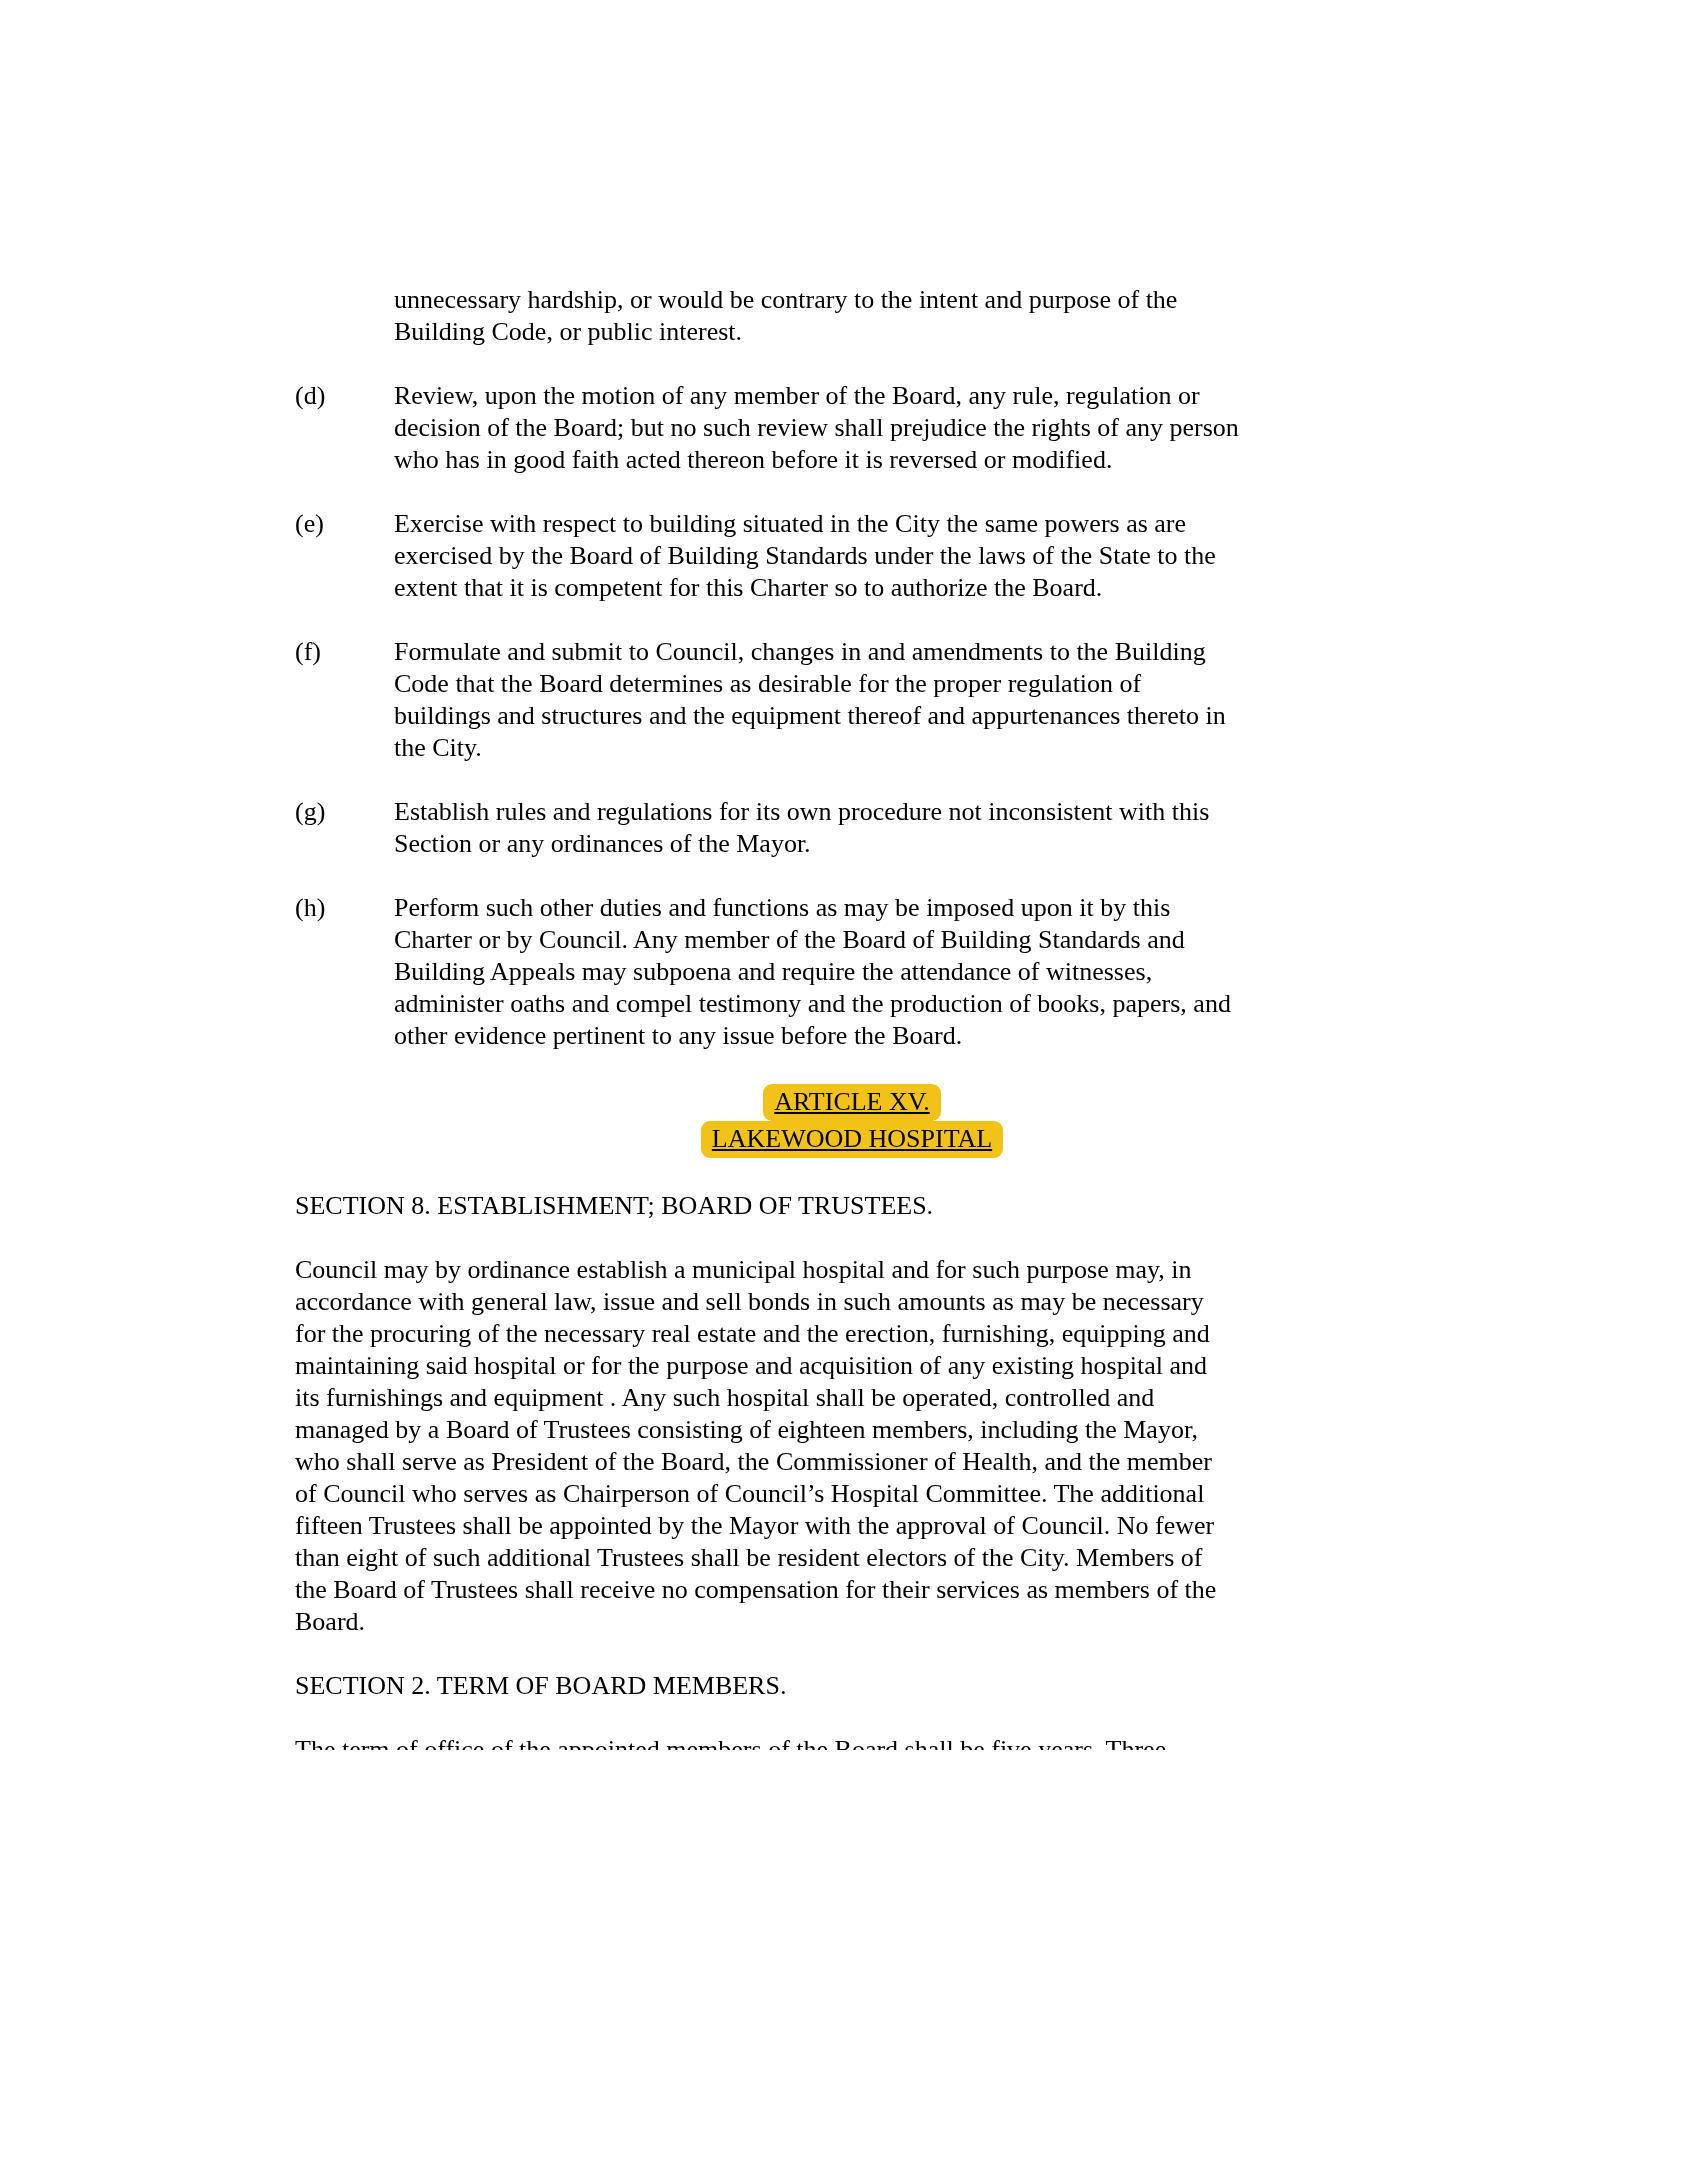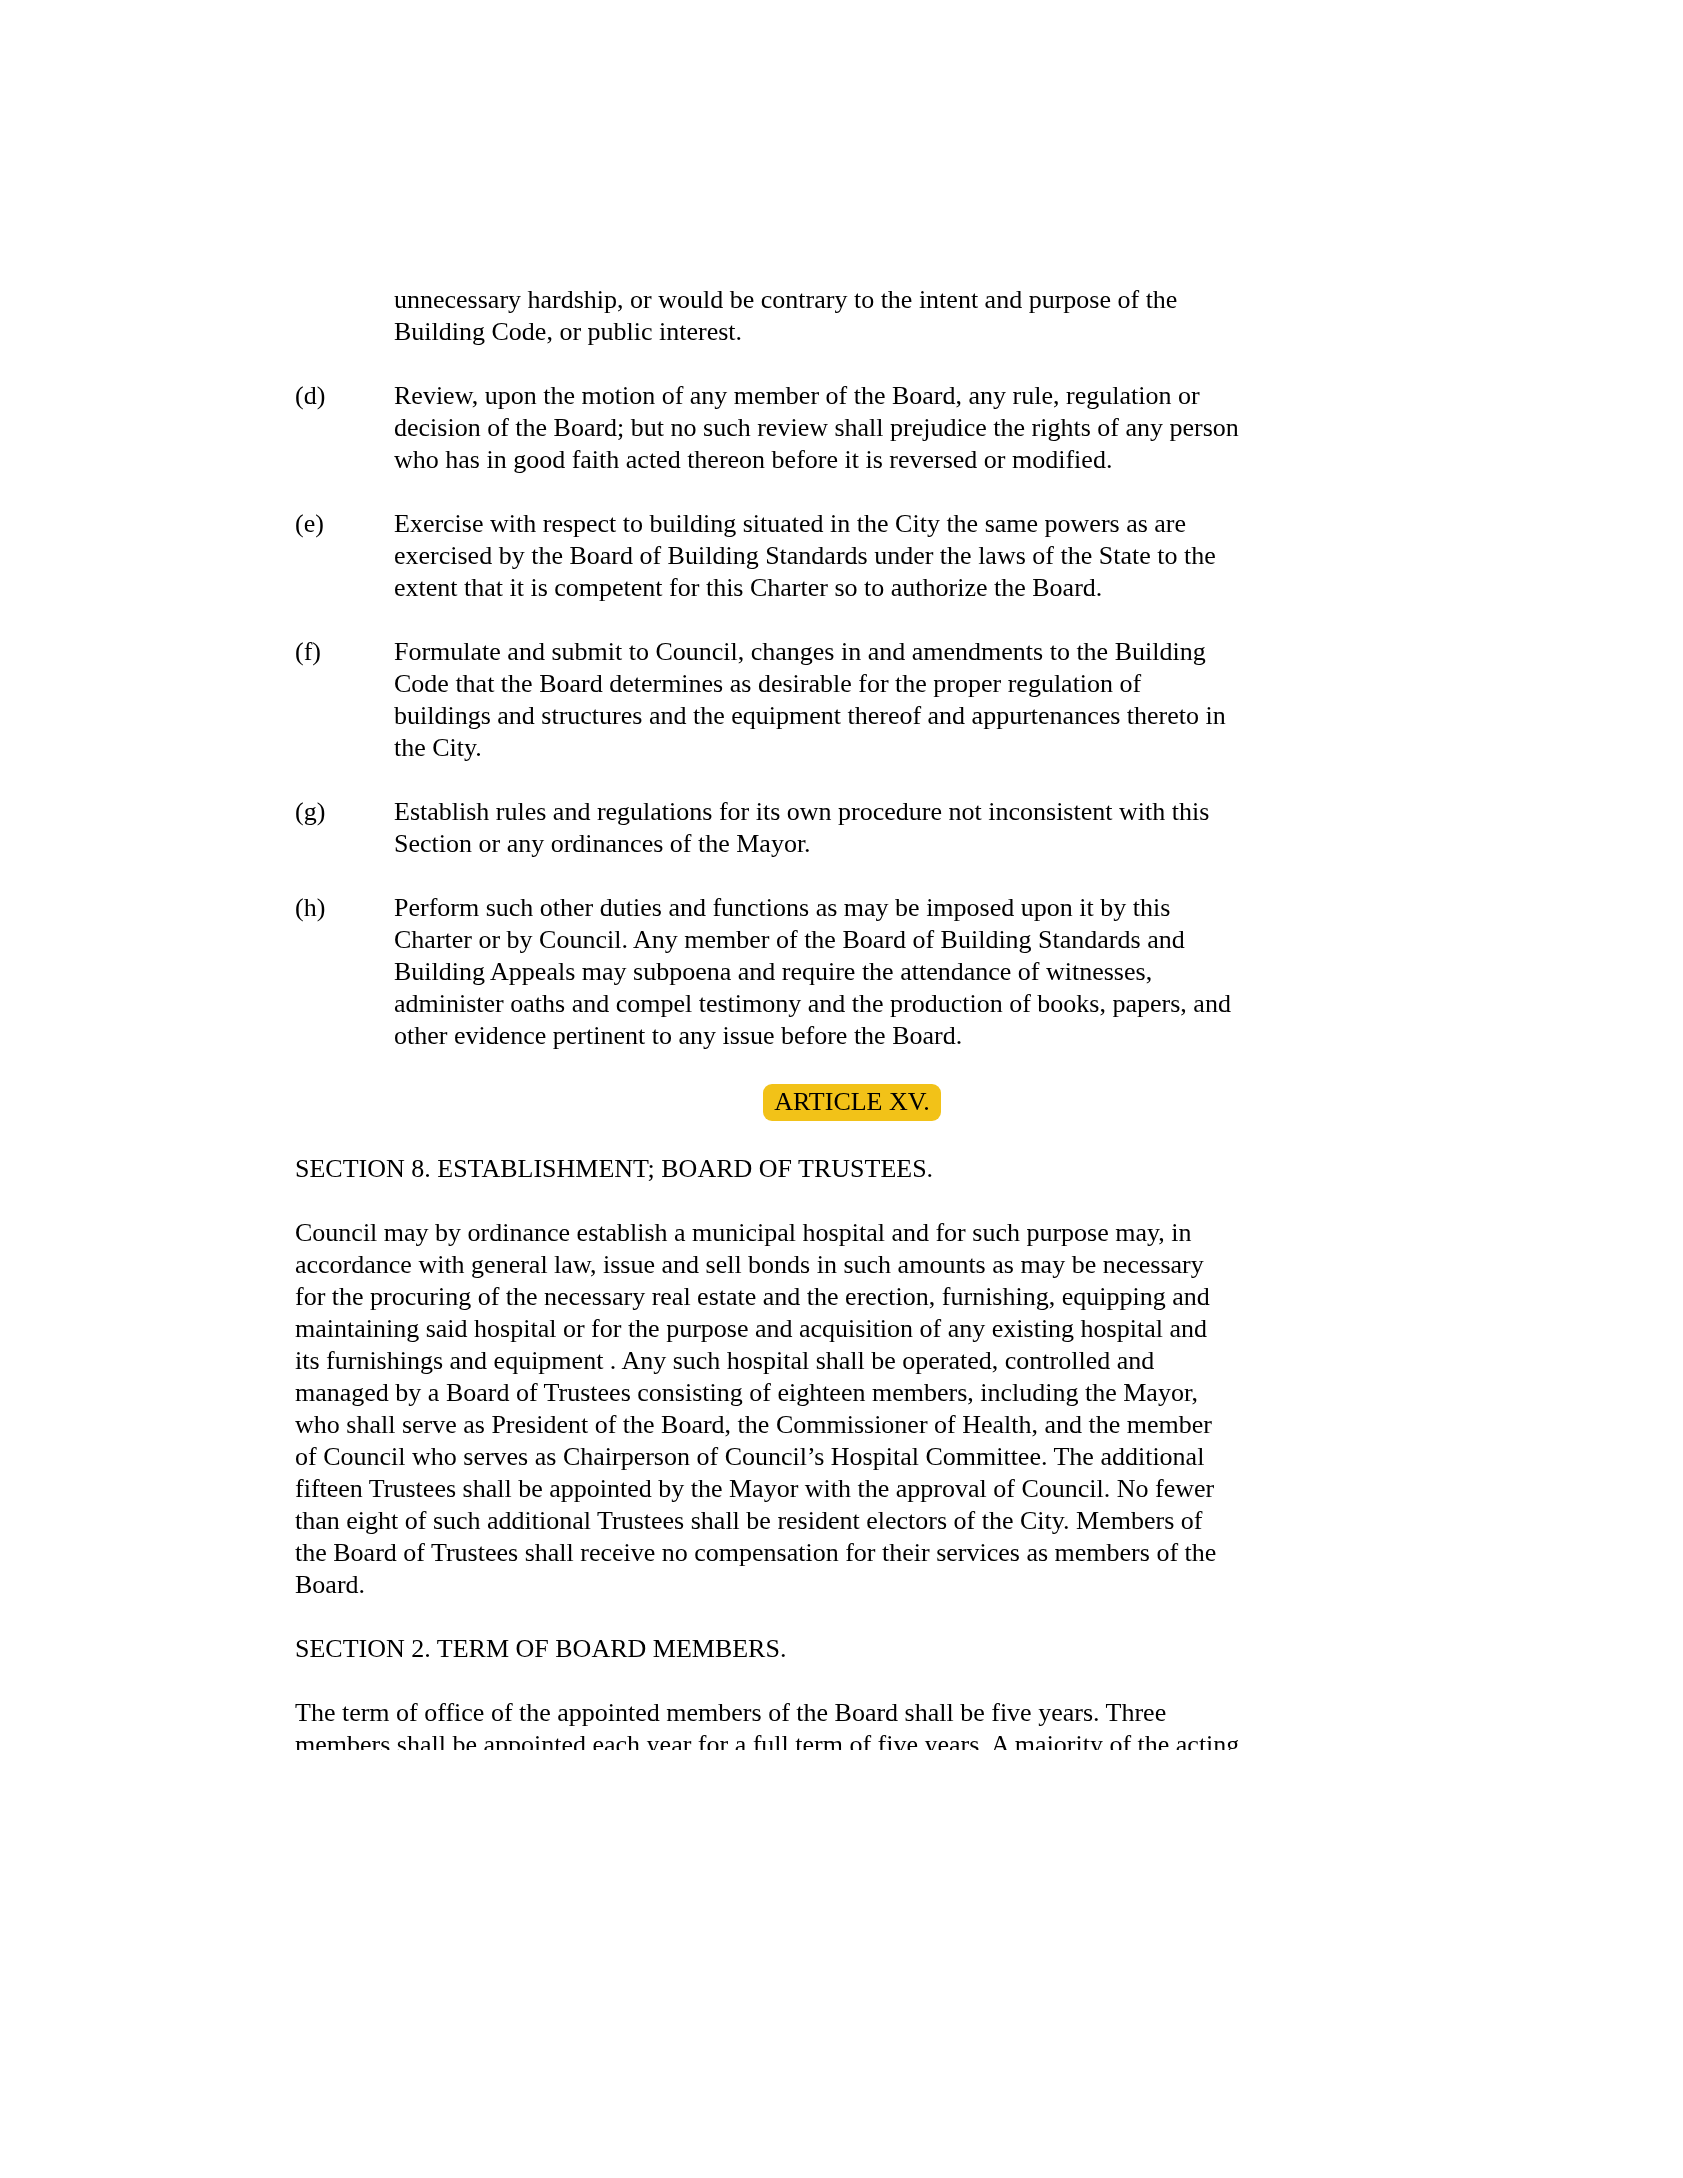--- a/index.html
+++ b/index.html
@@ -48,20 +48,21 @@
     margin: 0 0 32px 0;
   }
   .article-heading .hl-line {
     line-height: 35px;
   }
   .hl {
     display: inline-block;
     background: #F2C218;
     border-radius: 9px;
     padding: 0px 11px 2px 11px;
+    text-decoration: underline;
   }
   .section-heading {
     margin: 0 0 32px 0;
     white-space: pre-line;
   }
   .page-number {
     position: absolute;
     left: 0;
     right: 0;
     top: 2012px;
@@ -111,20 +112,21 @@
       <div class="list-letter">(h)</div>
       <div class="list-text">Perform such other duties and functions as may be imposed upon it by this
 Charter or by Council. Any member of the Board of Building Standards and
 Building Appeals may subpoena and require the attendance of witnesses,
 administer oaths and compel testimony and the production of books, papers, and
 other evidence pertinent to any issue before the Board.</div>
     </div>
 
     <div class="article-heading">
       <div class="hl-line"><span class="hl">ARTICLE XV.</span></div>
+      <div class="hl-line"><span class="hl">LAKEWOOD HOSPITAL</span></div>
     </div>
 
     <p class="section-heading">SECTION 8. ESTABLISHMENT; BOARD OF TRUSTEES.</p>
 
     <p class="block">Council may by ordinance establish a municipal hospital and for such purpose may, in
 accordance with general law, issue and sell bonds in such amounts as may be necessary
 for the procuring of the necessary real estate and the erection, furnishing, equipping and
 maintaining said hospital or for the purpose and acquisition of any existing hospital and
 its furnishings and equipment . Any such hospital shall be operated, controlled and
 managed by a Board of Trustees consisting of eighteen members, including the Mayor,

